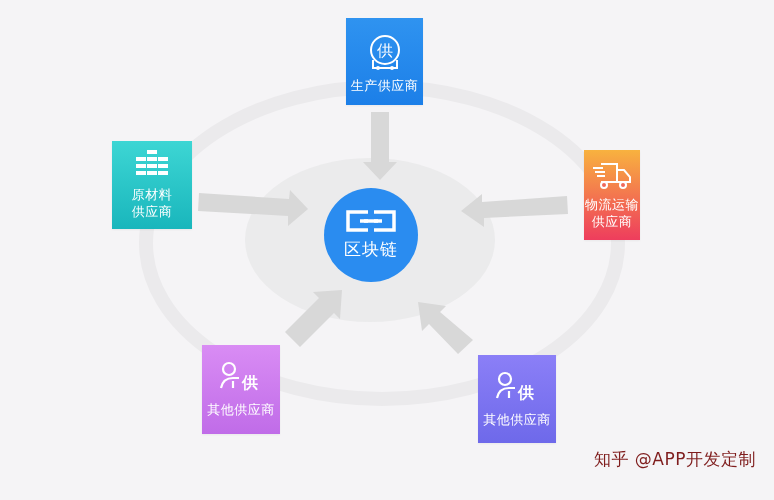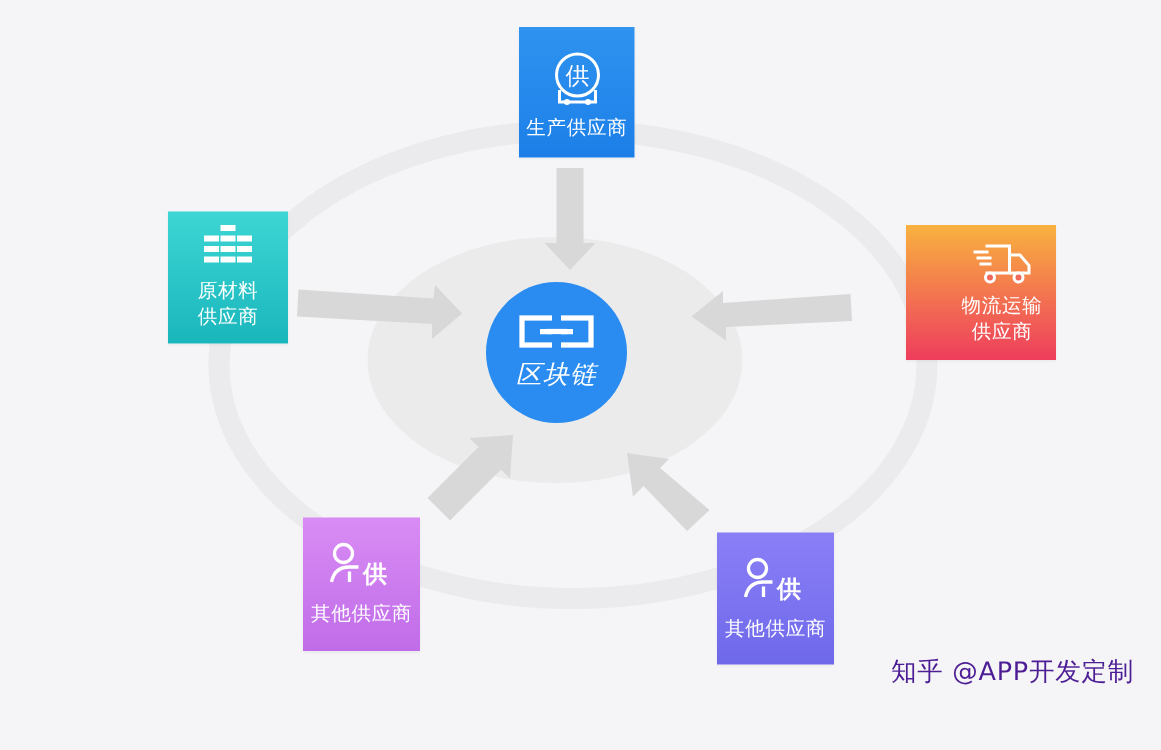--- a/index.html
+++ b/index.html
@@ -43,23 +43,22 @@
       left: 346px; top: 18px; width: 77px; height: 87px;
       background: linear-gradient(180deg, #2f93f0 0%, #1c7fe8 100%);
     }
     #node-producer .icon { margin-top: 4px; margin-bottom: 4px; }
     #node-raw {
       left: 112px; top: 141px; width: 80px; height: 88px;
       background: linear-gradient(180deg, #3dd6d4 0%, #19b6bc 100%);
     }
     #node-raw .icon { margin-bottom: 4px; }
     #node-logistics {
-      left: 604px; top: 150px; width: 100px; height: 90px;
+      left: 584px; top: 150px; width: 56px; height: 90px;
       background: linear-gradient(180deg, #f8b23f 0%, #f26b52 60%, #ee3d5d 100%);
-      padding-left: 28px;
     }
     #node-logistics .icon { margin-bottom: 4px; }
     #node-other-left {
       left: 202px; top: 345px; width: 78px; height: 89px;
       background: linear-gradient(180deg, #d98cf4 0%, #c06ce8 100%);
     }
     #node-other-left .icon { margin-bottom: 8px; }
     #node-other-right {
       left: 478px; top: 355px; width: 78px; height: 88px;
       background: linear-gradient(180deg, #8b7ff7 0%, #6e69ea 100%);
@@ -69,32 +68,31 @@
       position: absolute;
       left: 324px; top: 188px;
       width: 94px; height: 94px;
       border-radius: 50%;
       background: #2a8cf0;
       color: #fff;
       display: flex;
       flex-direction: column;
       align-items: center;
       justify-content: center;
-      font-style: italic;
     }
     .hub .label {
       font-size: 17px;
       letter-spacing: 1px;
       margin-top: 6px;
     }
     .watermark {
       position: absolute;
       right: 18px;
-      top: 436px;
-      color: #4c1d95;
+      top: 448px;
+      color: #7f1d1d;
       font-size: 17px;
       letter-spacing: 0.5px;
     }
   </style>
 </head>
 <body>
 
 <svg class="bg-svg" viewBox="0 0 774 500" xmlns="http://www.w3.org/2000/svg">
 
   <ellipse cx="382" cy="243" rx="236" ry="156" fill="none" stroke="#ebeaec" stroke-width="14"></ellipse>

